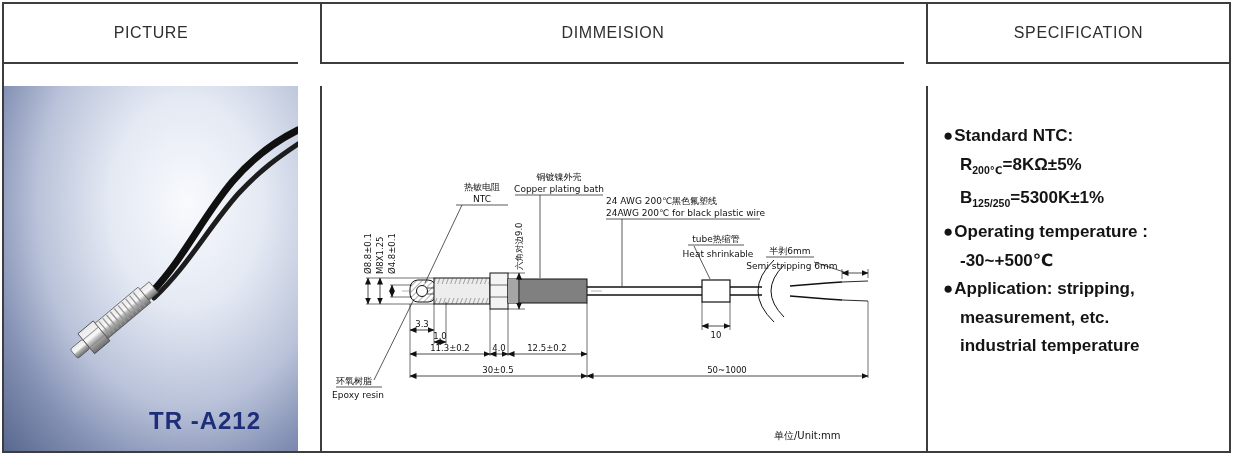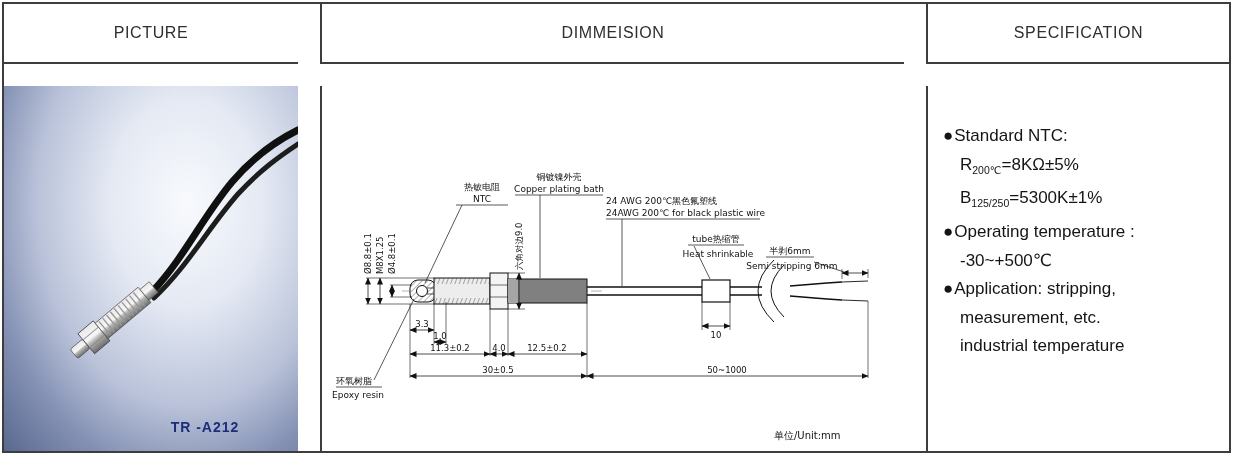--- a/index.html
+++ b/index.html
@@ -19,25 +19,25 @@
     border-bottom:2px solid #3d3d3d;display:flex;align-items:center;justify-content:center;
     font-size:16px;letter-spacing:.6px;color:#2e2e2e;background:#fff;
   }
   .cell{position:relative;overflow:hidden;}
   .pic{
     background:radial-gradient(ellipse at 62% 32%, #f8fafd 0%, #e4e9f3 30%, #b9c2d9 58%, #8491b4 78%, #59688f 100%);
   }
   .pic svg{position:absolute;inset:0;}
   .model{
     position:absolute;bottom:16px;left:0;right:0;text-align:center;padding-left:108px;
-    font-size:14px;font-weight:600;letter-spacing:1px;color:#1d2d78;
+    font-size:24px;font-weight:600;letter-spacing:1px;color:#1d2d78;
   }
   .draw{background:#fff;}
   .draw svg{position:absolute;inset:0;}
-  .spec{padding:36px 6px 12px 15px;font-size:17px;}
+  .spec{padding:36px 6px 12px 15px;font-size:17px;font-weight:bold;}
   .sline{line-height:28.5px;white-space:nowrap;}
   .ind{padding-left:17px;}
   .blt{margin-right:1px;}
   sub{font-size:10.5px;}
   
   .ol{stroke:#111;stroke-width:1;}
   .ext{stroke:#111;stroke-width:.6;}
   .dim{stroke:#111;stroke-width:.75;marker-start:url(#ar);marker-end:url(#ar);}
   .ld{stroke:#111;stroke-width:.7;fill:none;}
   .ul{stroke:#111;stroke-width:.7;}

